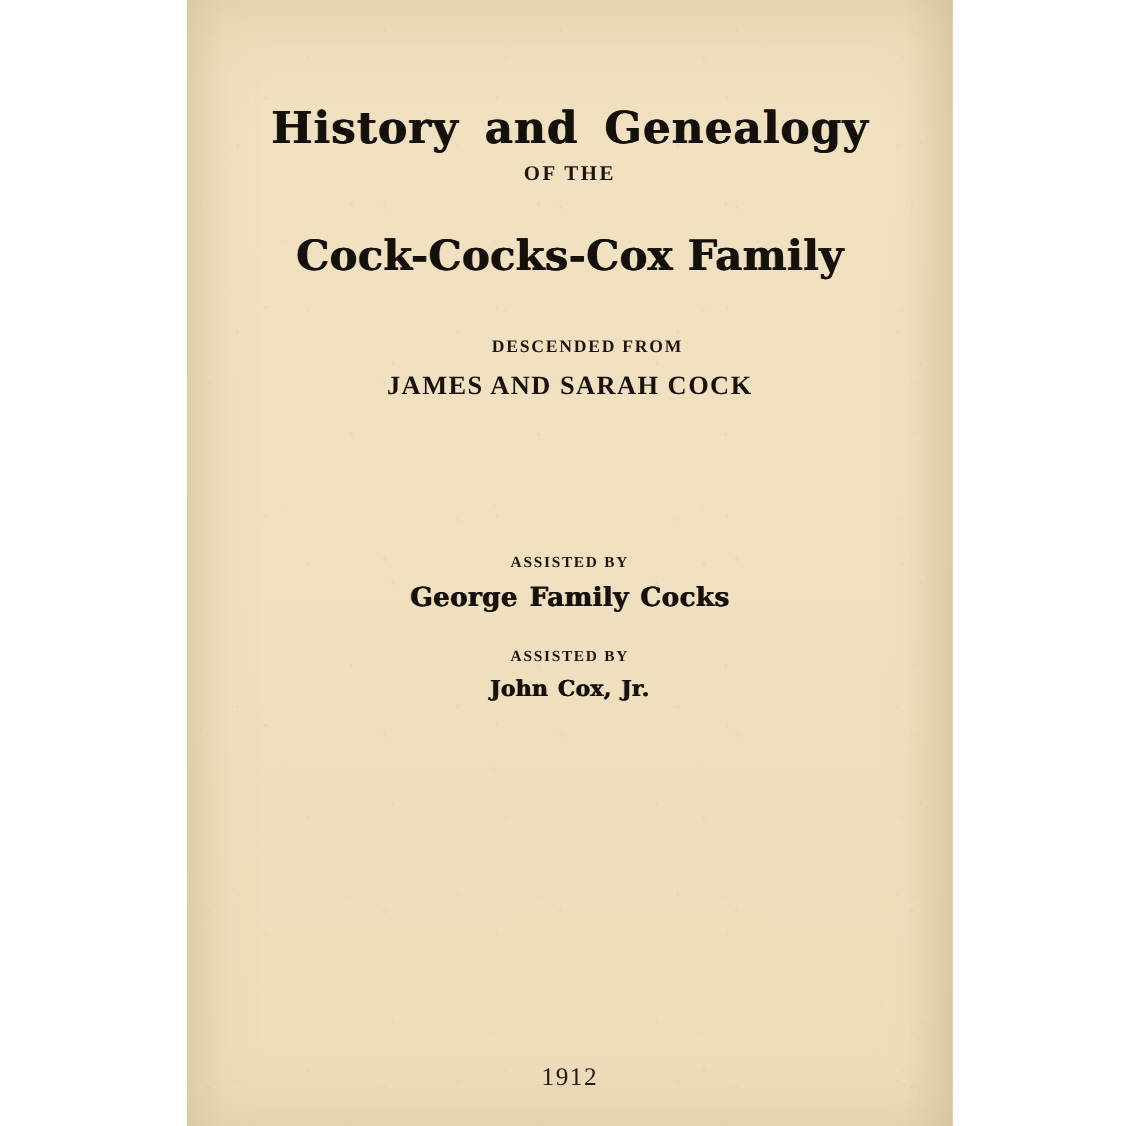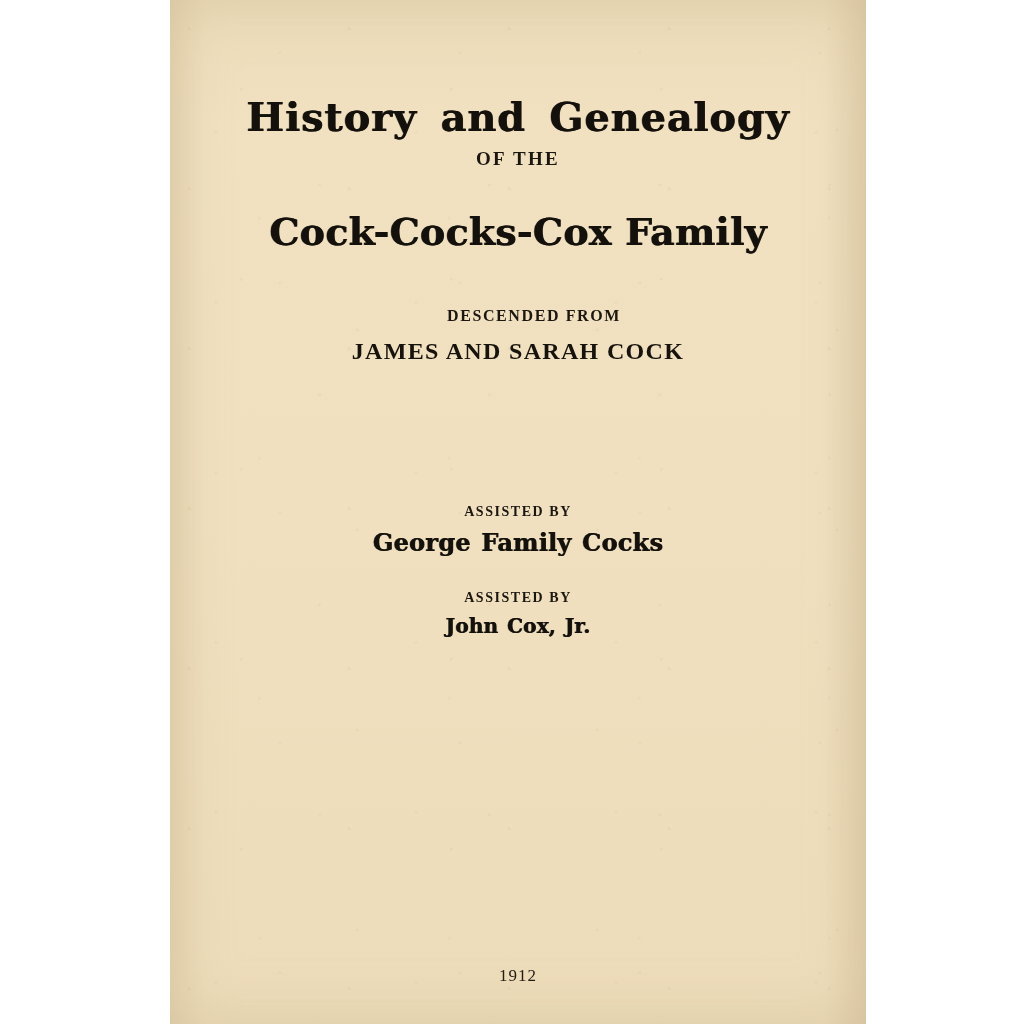--- a/index.html
+++ b/index.html
@@ -153,21 +153,21 @@
     font-size: 20px;
     letter-spacing: 0.01em;
     word-spacing: 0.08em;
   }
 
   #year {
     position: absolute;
     left: 0; right: 0;
     top: 966px;
     font-family: "Liberation Serif", serif;
-    font-size: 17px;
+    font-size: 23px;
     font-weight: 400;
     letter-spacing: 0.06em;
     color: #221c14;
   }
 </style>
 </head>
 <body>
 
 <div id="page">
 

